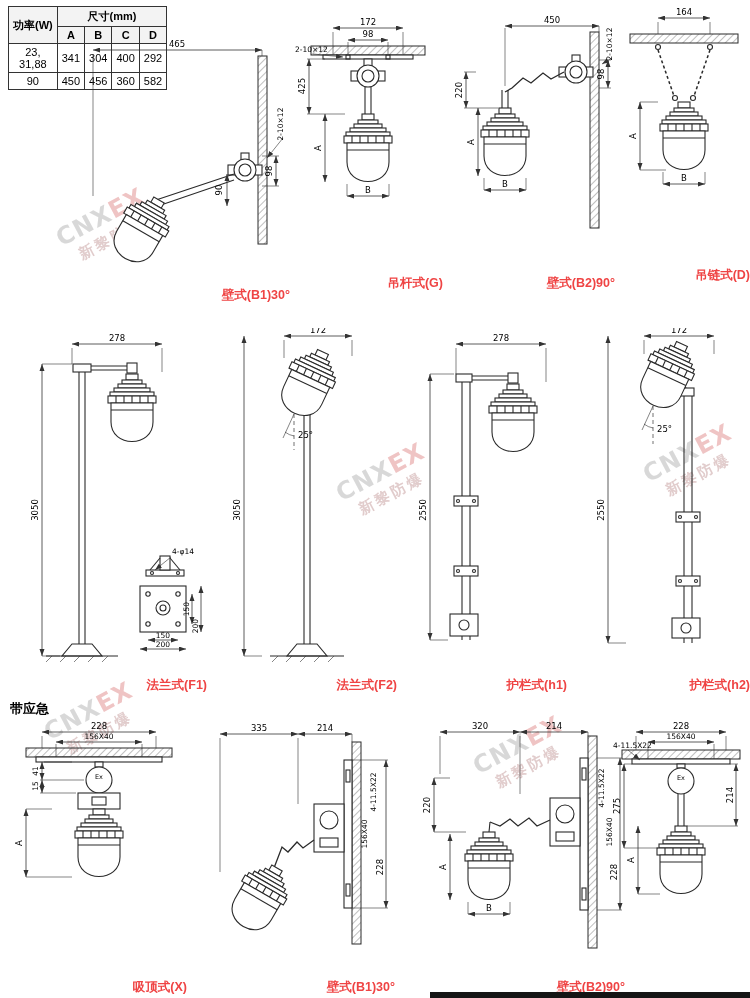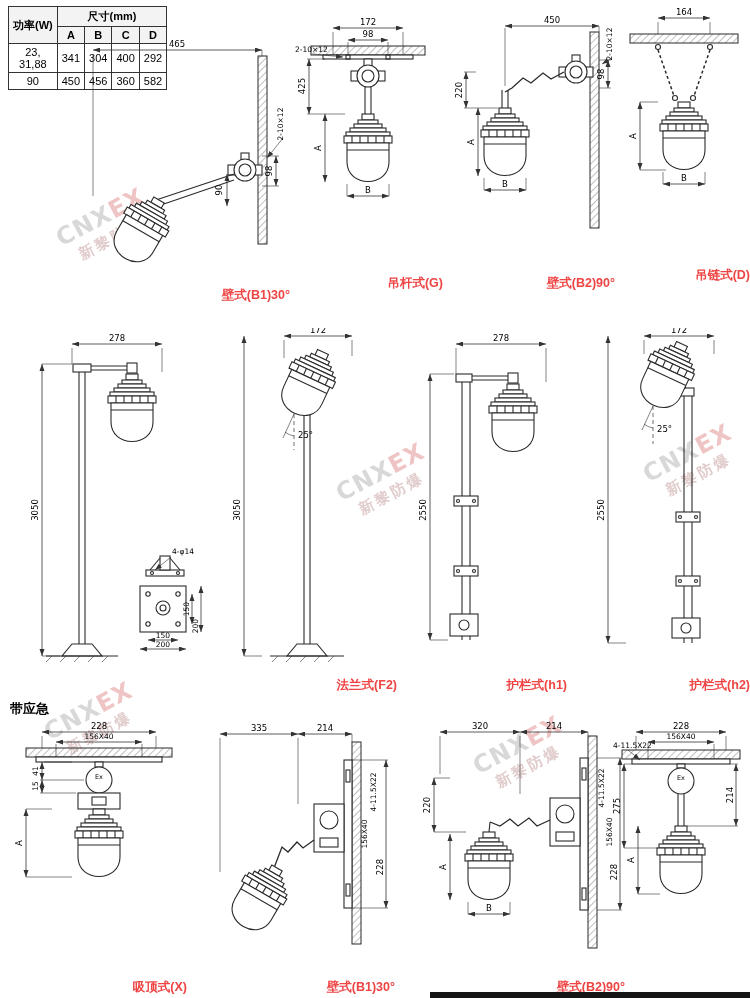--- a/index.html
+++ b/index.html
@@ -332,20 +332,21 @@
         <line class="dim" x1="170" y1="266" x2="170" y2="296"></line>
         <text class="dts" transform="rotate(-90 167 281)" x="167" y="281" text-anchor="middle">150</text>
         <line class="dim" x1="179" y1="258" x2="179" y2="304"></line>
         <text class="dts" transform="rotate(-90 176 298)" x="176" y="298" text-anchor="middle">200</text>
         <line class="dim" x1="126" y1="312" x2="156" y2="312"></line>
         <text class="dts" x="141" y="310" text-anchor="middle">150</text>
         <line class="dim" x1="118" y1="321" x2="164" y2="321"></line>
         <text class="dts" x="141" y="319" text-anchor="middle">200</text>
       </g>
     </svg>
+    <figcaption class="cap">法兰式(F1)</figcaption>
   </figure>
 
   <figure class="cell" style="left:222px;top:328px;width:175px;height:368px">
     <svg viewBox="0 0 175 342" width="175" height="342">
       <g>
         <line class="dr" x1="82" y1="56" x2="82" y2="316"></line>
           <line class="dr" x1="88" y1="56" x2="88" y2="316"></line>
         <rect class="fw" x="77" y="50" width="16" height="8"></rect>
         <line class="dr" x1="90" y1="52" x2="98" y2="40"></line>
         <path class="fw" d="M75,316 L95,316 L105,328 L65,328 Z"></path>

